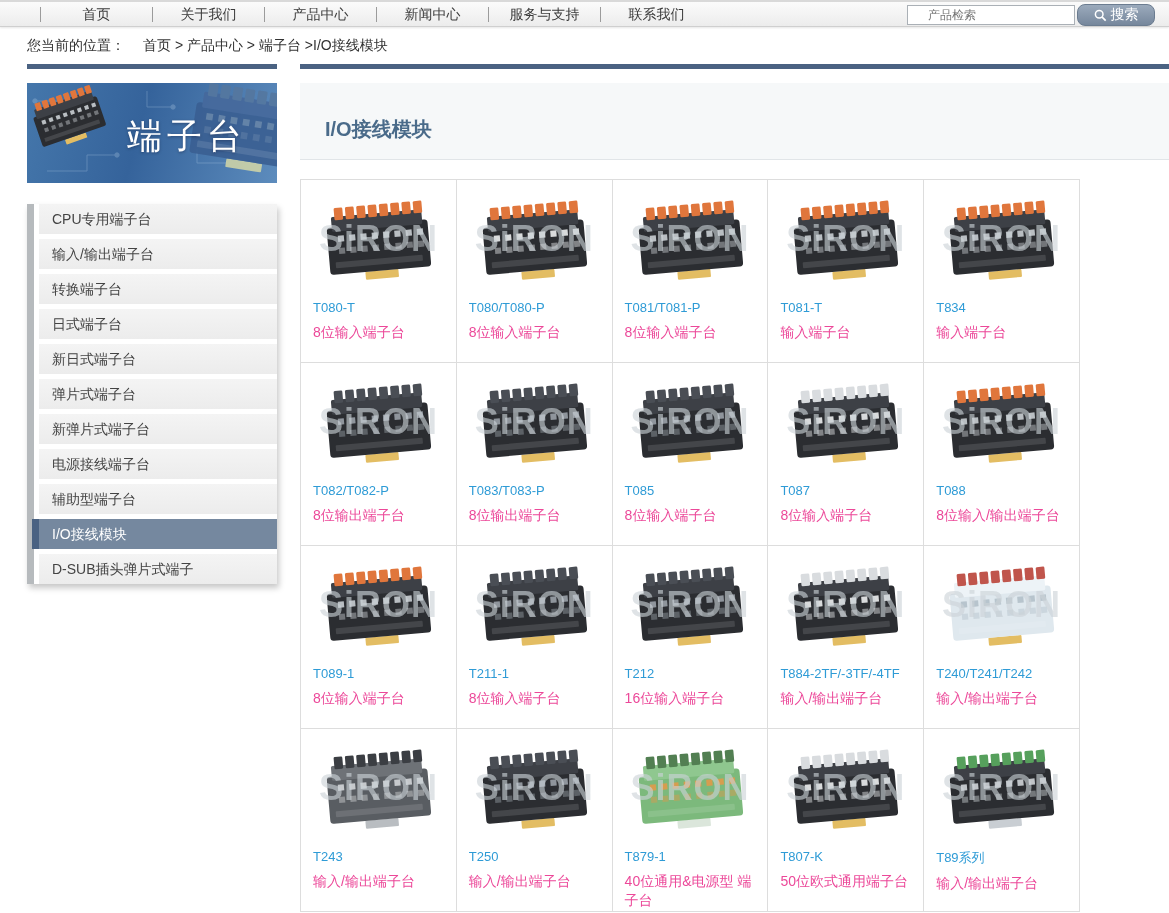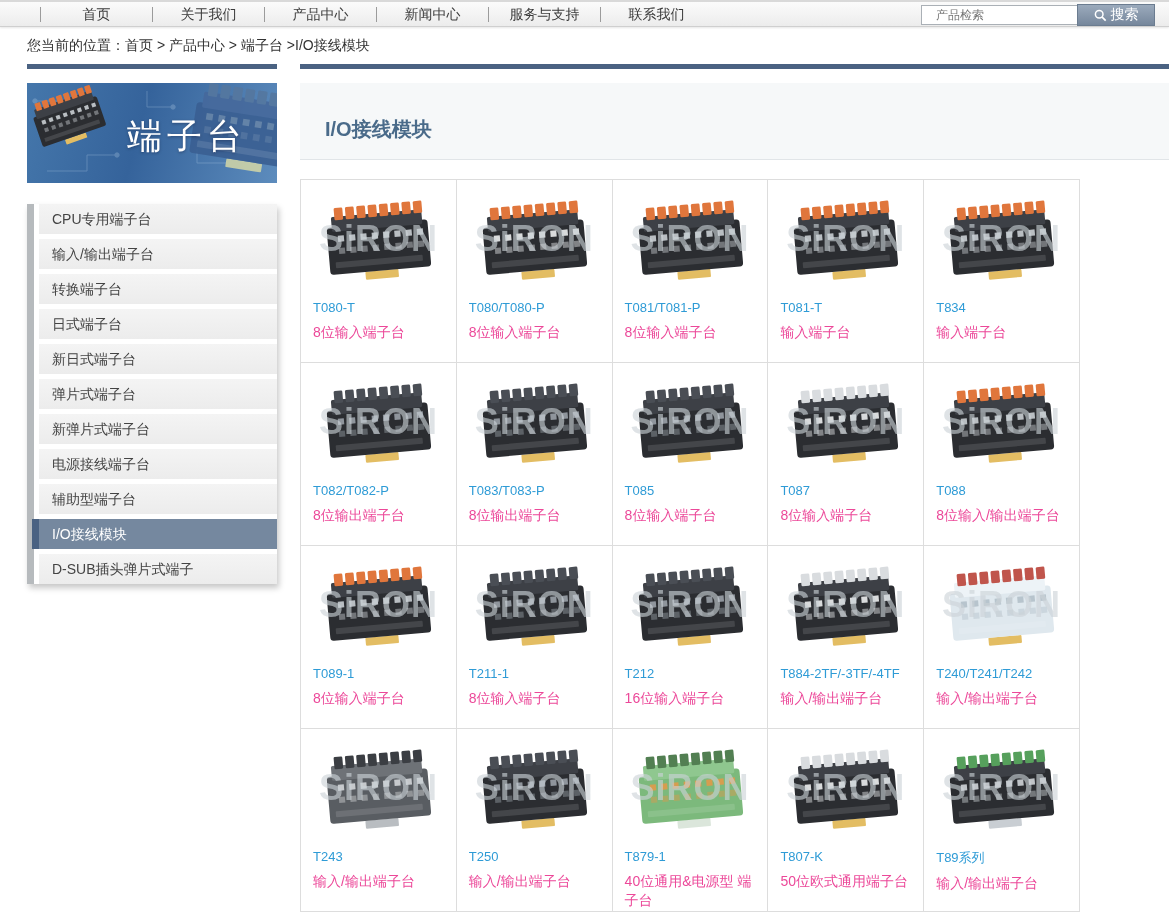--- a/index.html
+++ b/index.html
@@ -8,31 +8,31 @@
 
   
   .topnav { position:absolute; left:0; top:0; width:1169px; height:27px;
             background:linear-gradient(#fbfbfb,#ececec);
             border-top:2px solid #d9d9d9; border-bottom:1px solid #cfcfcf;
             box-shadow:0 1px 2px rgba(0,0,0,.10); z-index:5; }
   .nav-items { position:absolute; left:40px; top:0; height:25px; display:flex; align-items:center; }
   .nav-sep { width:1px; height:15px; background:#9b9b9b; }
   .nav-item { display:inline-block; width:111px; text-align:center; font-size:14px;
               color:#3a3a3a; text-decoration:none; cursor:pointer; line-height:25px; }
-  .nav-search-input { position:absolute; right:80px; top:3px; width:168px; height:20px;
+  .nav-search-input { position:absolute; right:94px; top:3px; width:168px; height:20px;
             border:1px solid #aab0b6; background:#fff; font-size:12px; color:#555;
-            padding:0 14px; outline:none; }
+            padding:0 20px; outline:none; }
   .nav-search-btn { position:absolute; right:14px; top:2px; width:78px; height:22px;
             background:linear-gradient(#9baabc,#76879c); border:1px solid #6b7c90;
-            border-radius:0; color:#fff; font-size:14px; cursor:pointer;
+            border-radius:8px; color:#fff; font-size:14px; cursor:pointer;
             display:flex; align-items:center; justify-content:center; gap:4px; }
 
   
   .breadcrumb-row { position:absolute; left:0; top:30px; width:1169px; height:32px;
-                    display:flex; align-items:center; padding-left:27px; font-size:14px; color:#333; }
+                    display:flex; align-items:center; padding-left:27px; font-size:14px; color:#333;gap:18px; }
   .breadcrumb-row a { color:#333; text-decoration:none; cursor:pointer; }
   .bc-sep { white-space:pre; color:#333; }
 
   
   .bar { position:absolute; top:64px; height:5px; background:var(--accent,#4a6282); }
   .bar-left { left:27px; width:250px; }
   .bar-right { left:300px; width:869px; }
 
   
   .sidebar { position:absolute; left:27px; top:83px; width:250px; }

